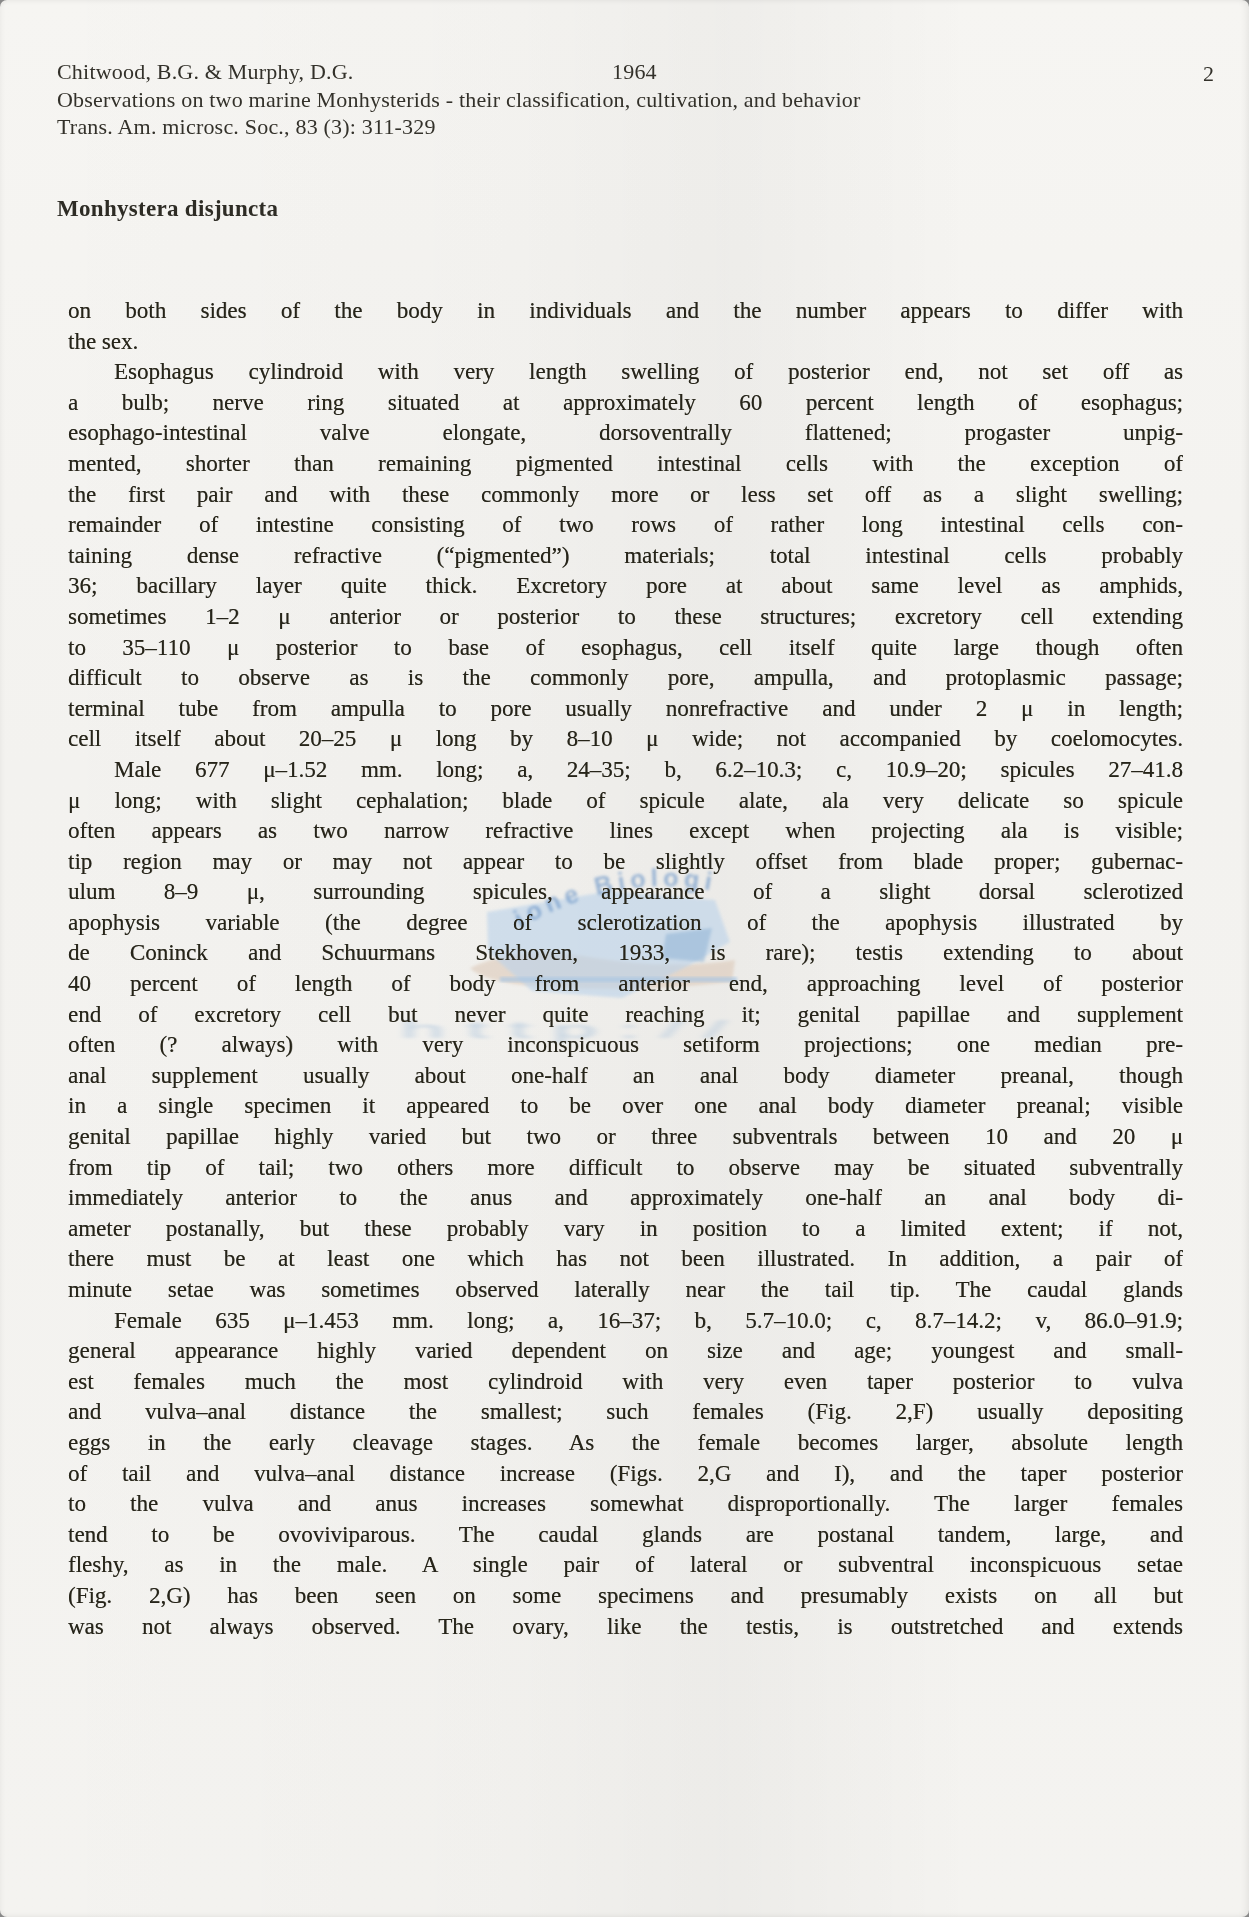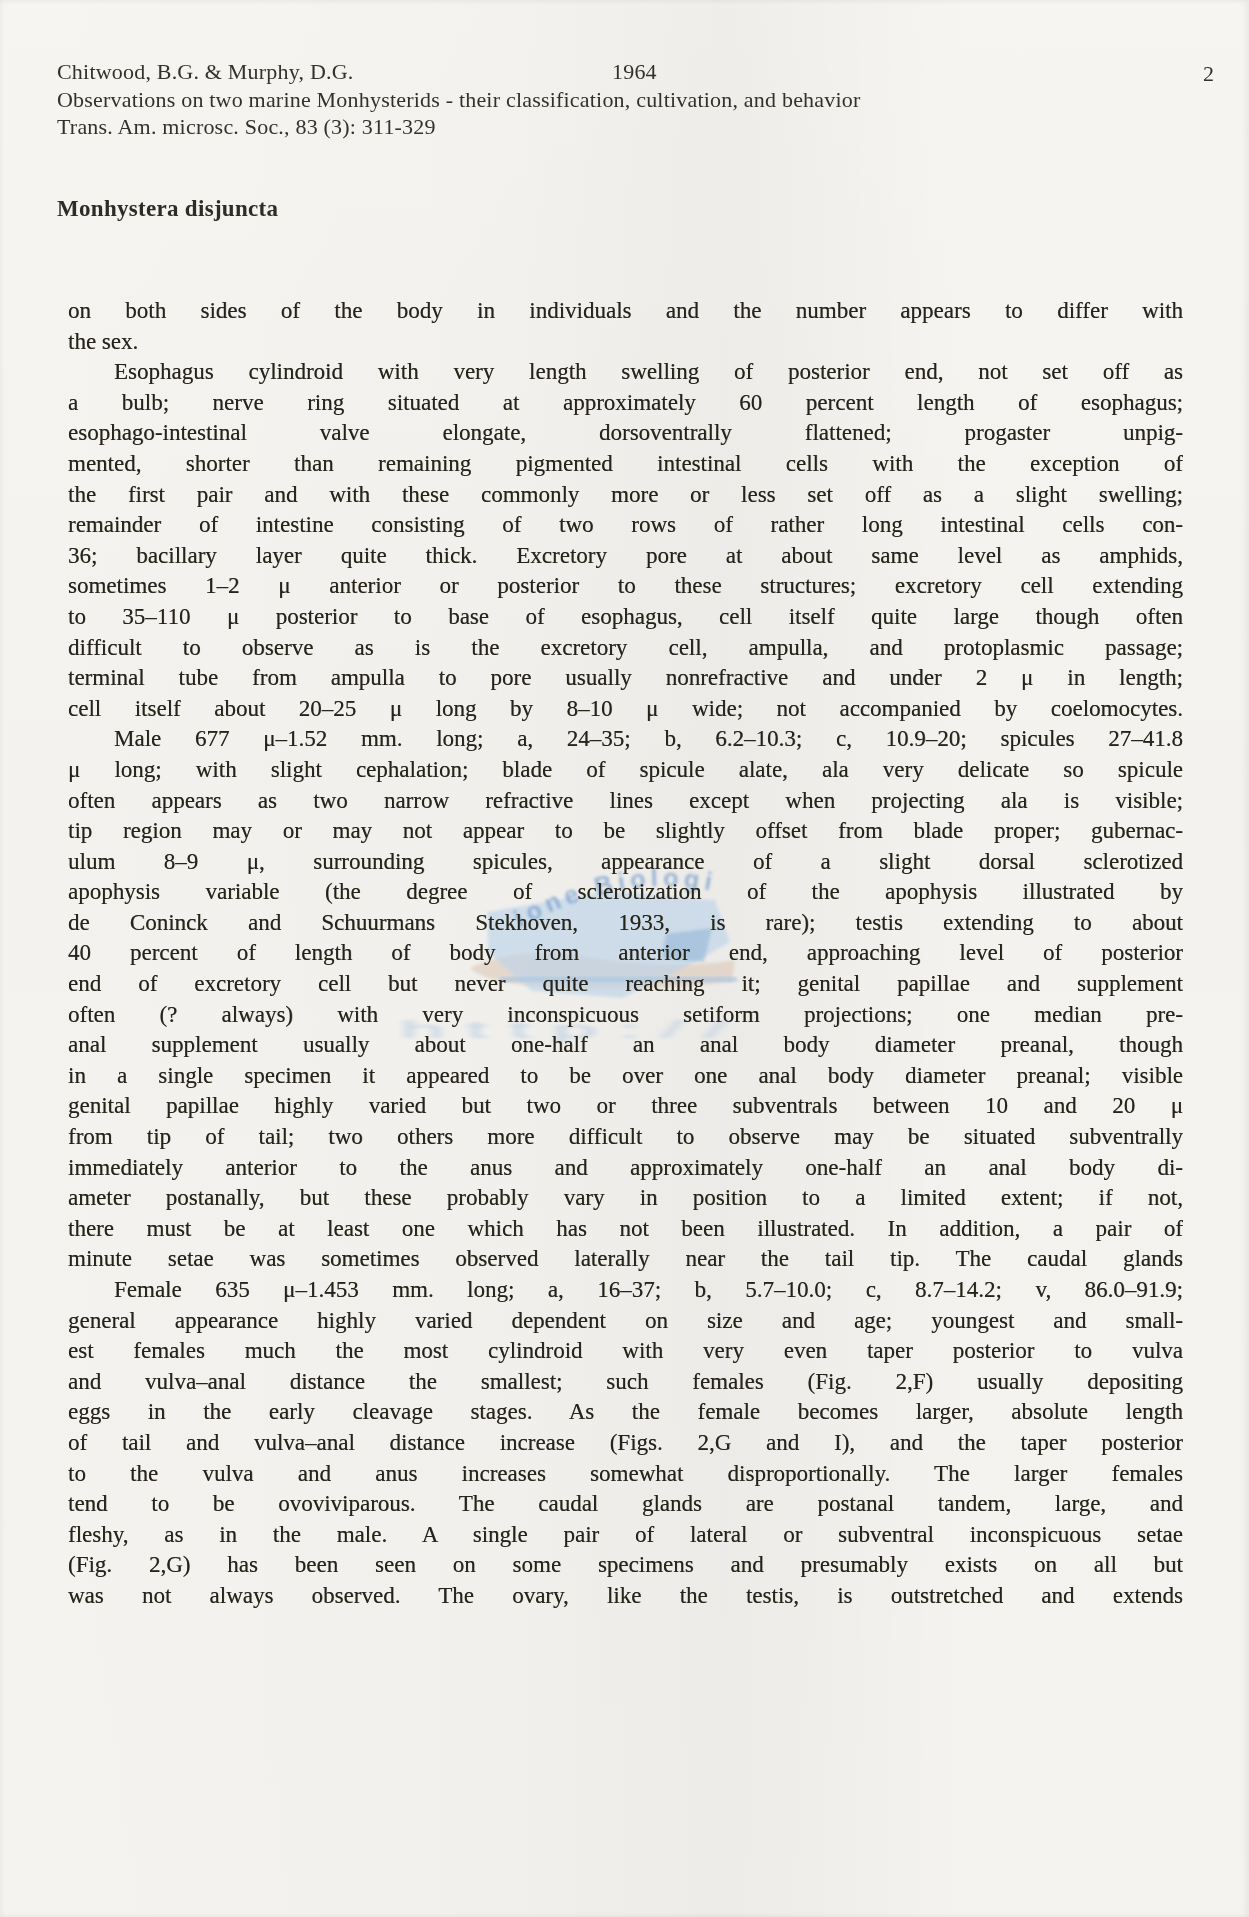--- a/index.html
+++ b/index.html
@@ -8,20 +8,21 @@
     width: 1249px;
     height: 1917px;
     margin: 0 auto;
     background:
       linear-gradient(90deg, rgba(0,0,0,0.00) 0%, rgba(0,0,0,0.012) 40%, rgba(0,0,0,0.030) 58%, rgba(0,0,0,0.014) 68%, rgba(0,0,0,0.00) 78%),
       linear-gradient(180deg, #f6f5f2 0%, #f3f2ef 40%, #f4f3f0 100%);
     overflow: hidden;
     font-family: "Liberation Serif", "DejaVu Serif", serif;
     color: #2a2822;
     box-shadow: inset -3px 0 6px rgba(0,0,0,0.06), inset 2px 0 4px rgba(0,0,0,0.03);
+    border-radius: 7px;
   }
   .content { position: absolute; inset: 0; z-index: 2; }
   
   .hdr {
     position: absolute; left: 57px; top: 58px; width: 1160px;
     font-size: 22px; line-height: 27.5px; color: #33312a;
     letter-spacing: 0.2px;
   }
   .hdr-line1 { position: relative; }
   .hdr-year { position: absolute; left: 555px; top: 0; }
@@ -99,24 +100,25 @@
           <div class="line">on both sides of the body in individuals and the number appears to differ with</div>
           <div class="line short">the sex.</div>
         </div>
         <div>
           <div class="line indent">Esophagus cylindroid with very length swelling of posterior end, not set off as</div>
           <div class="line">a bulb; nerve ring situated at approximately 60 percent length of esophagus;</div>
           <div class="line">esophago-intestinal valve elongate, dorsoventrally flattened; progaster unpig-</div>
           <div class="line">mented, shorter than remaining pigmented intestinal cells with the exception of</div>
           <div class="line">the first pair and with these commonly more or less set off as a slight swelling;</div>
           <div class="line">remainder of intestine consisting of two rows of rather long intestinal cells con-</div>
+          <div class="line">taining dense refractive (“pigmented”) materials; total intestinal cells probably</div>
           <div class="line">36; bacillary layer quite thick.  Excretory pore at about same level as amphids,</div>
           <div class="line">sometimes 1–2 μ anterior or posterior to these structures; excretory cell extending</div>
           <div class="line">to 35–110 μ posterior to base of esophagus, cell itself quite large though often</div>
-          <div class="line">difficult to observe as is the excretory cell, ampulla, and protoplasmic passage;</div>
+          <div class="line">difficult to observe as is the commonly pore, ampulla, and protoplasmic passage;</div>
           <div class="line">terminal tube from ampulla to pore usually nonrefractive and under 2 μ in length;</div>
           <div class="line">cell itself about 20–25 μ long by 8–10 μ wide; not accompanied by coelomocytes.</div>
         </div>
         <div>
           <div class="line indent">Male 677 μ–1.52 mm. long; a, 24–35; b, 6.2–10.3; c, 10.9–20; spicules 27–41.8</div>
           <div class="line">μ long; with slight cephalation; blade of spicule alate, ala very delicate so spicule</div>
           <div class="line">often appears as two narrow refractive lines except when projecting ala is visible;</div>
           <div class="line">tip region may or may not appear to be slightly offset from blade proper; gubernac-</div>
           <div class="line">ulum 8–9 μ, surrounding spicules, appearance of a slight dorsal sclerotized</div>
           <div class="line">apophysis variable (the degree of sclerotization of the apophysis illustrated by</div>

